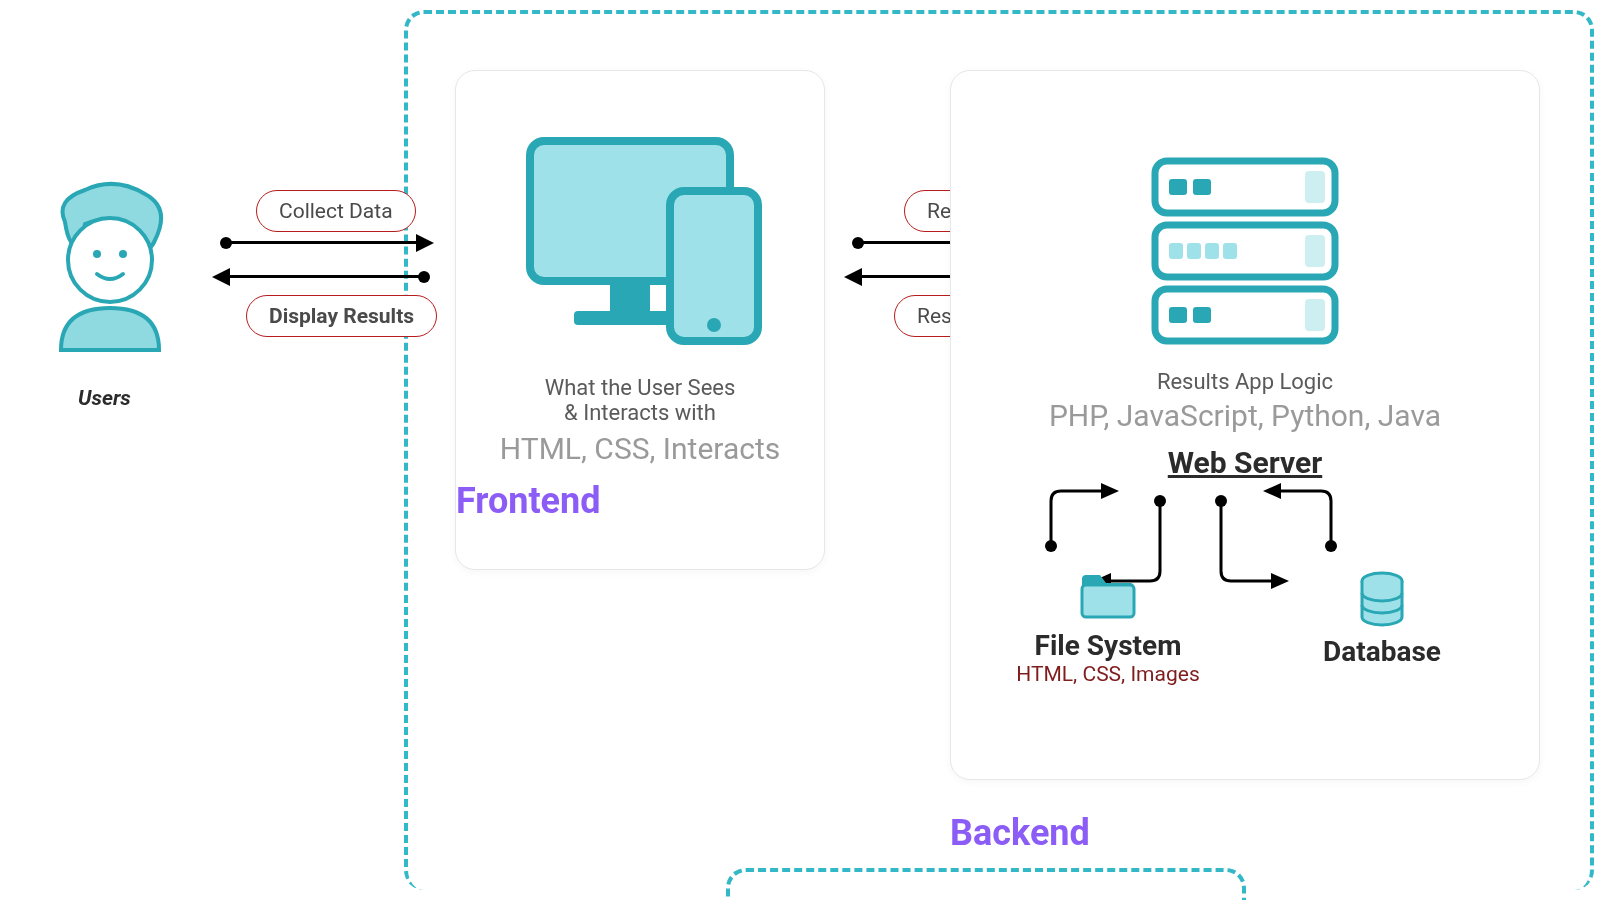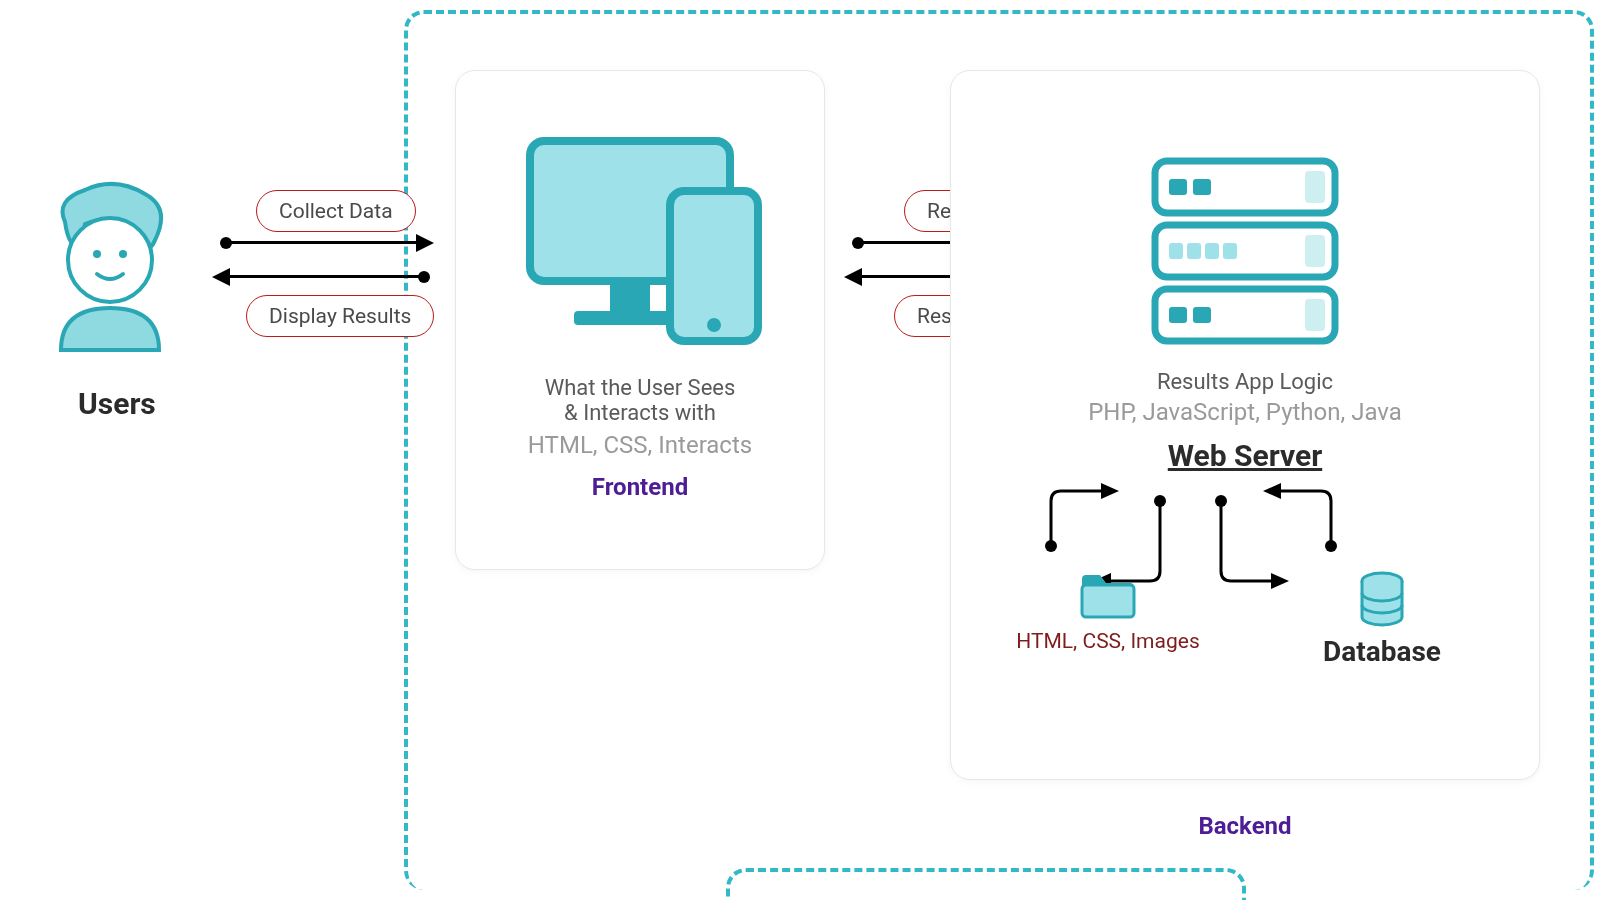--- a/index.html
+++ b/index.html
@@ -18,39 +18,39 @@
   }
   .card {
     position: absolute;
     background: #ffffff;
     border: 1px solid #e5e7eb;
     border-radius: 20px;
     box-shadow: 0 2px 8px rgba(0,0,0,0.04);
   }
   .users-label {
     position: absolute;
-    font-size: 30px;
+    font-size: 21px;
     font-weight: 700;
     color: #2b2b2b;
+    font-style: italic;
   }
   .desc-line1 {
     font-size: 22px;
     color: #5a5a5a;
     text-align: center;
   }
   .desc-line2 {
-    font-size: 24px;
+    font-size: 30px;
     color: #9a9a9a;
     text-align: center;
   }
   .section-title {
-    font-size: 24px;
-    font-weight: 700;
-    color: #4c1d95;
-    text-align: center;
+    font-size: 36px;
+    font-weight: 700;
+    color: #8b5cf6;
   }
   .pill {
     position: absolute;
     background: #ffffff;
     border: 1px solid #b91c1c;
     border-radius: 999px;
     padding: 8px 22px;
     font-size: 21px;
     color: #4a4a4a;
     white-space: nowrap;
@@ -118,21 +118,21 @@
 <div class="users-label" style="left:78px; top:386px;">Users</div>
 
 <div class="arrow-dot" style="left:220px; top:237px;"></div>
 <div class="arrow-line" style="left:226px; top:241px; width:190px;"></div>
 <div class="arrow-tri-right" style="left:416px; top:234px;"></div>
 <div class="pill" style="left:256px; top:190px;">Collect Data</div>
 
 <div class="arrow-tri-left" style="left:212px; top:268px;"></div>
 <div class="arrow-line" style="left:230px; top:275px; width:190px;"></div>
 <div class="arrow-dot" style="left:418px; top:271px;"></div>
-<div class="pill" style="left:246px; top:295px;">Display Results</div>
+<div class="pill" style="left:246px; top:295px;font-weight:bold;">Display Results</div>
 
 <div class="card" style="left:455px; top:70px; width:370px; height:500px; padding-top:60px;">
   <svg width="260" height="220" viewBox="0 0 260 220" style="display:block; margin:0 auto;">
     <rect x="20" y="10" width="200" height="140" rx="14" fill="#9fe1e8" stroke="#2aa7b5" stroke-width="8"></rect>
     <rect x="100" y="150" width="40" height="30" fill="#2aa7b5"></rect>
     <rect x="64" y="180" width="112" height="14" rx="4" fill="#2aa7b5"></rect>
     <rect x="160" y="60" width="88" height="150" rx="14" fill="#9fe1e8" stroke="#2aa7b5" stroke-width="8"></rect>
     <circle cx="204" cy="194" r="7" fill="#2aa7b5"></circle>
   </svg>
   <div style="height:24px;"></div>
@@ -195,20 +195,21 @@
     <path d="M380 75 L380 30 Q380 20 370 20 L330 20" fill="none" stroke="#000" stroke-width="3"></path>
     <polygon points="330,12 312,20 330,28" fill="#000"></polygon>
   </svg>
 
   <div style="position:absolute; left:0; top:500px; width:100%; display:flex; justify-content:space-around; padding:0 20px;">
     <div style="width:240px; text-align:center;">
       <svg width="60" height="50" viewBox="0 0 60 50" style="display:block; margin:0 auto 8px;">
         <path d="M4 14 L4 8 Q4 4 8 4 L22 4 L28 12 L52 12 Q56 12 56 16 L56 14 Z" fill="#2aa7b5"></path>
         <rect x="4" y="14" width="52" height="32" rx="4" fill="#9fe1e8" stroke="#2aa7b5" stroke-width="3"></rect>
       </svg>
+      <div class="sub-title">File System</div>
       <div class="sub-desc">HTML, CSS, Images</div>
     </div>
     <div style="width:240px; text-align:center;">
       <svg width="50" height="56" viewBox="0 0 50 56" style="display:block; margin:0 auto 8px;">
         <ellipse cx="25" cy="10" rx="20" ry="8" fill="#9fe1e8" stroke="#2aa7b5" stroke-width="3"></ellipse>
         <path d="M5 10 L5 46 A20 8 0 0 0 45 46 L45 10" fill="#9fe1e8" stroke="#2aa7b5" stroke-width="3"></path>
         <path d="M5 22 A20 8 0 0 0 45 22" fill="none" stroke="#2aa7b5" stroke-width="3"></path>
         <path d="M5 34 A20 8 0 0 0 45 34" fill="none" stroke="#2aa7b5" stroke-width="3"></path>
       </svg>
       <div class="sub-title">Database</div>

